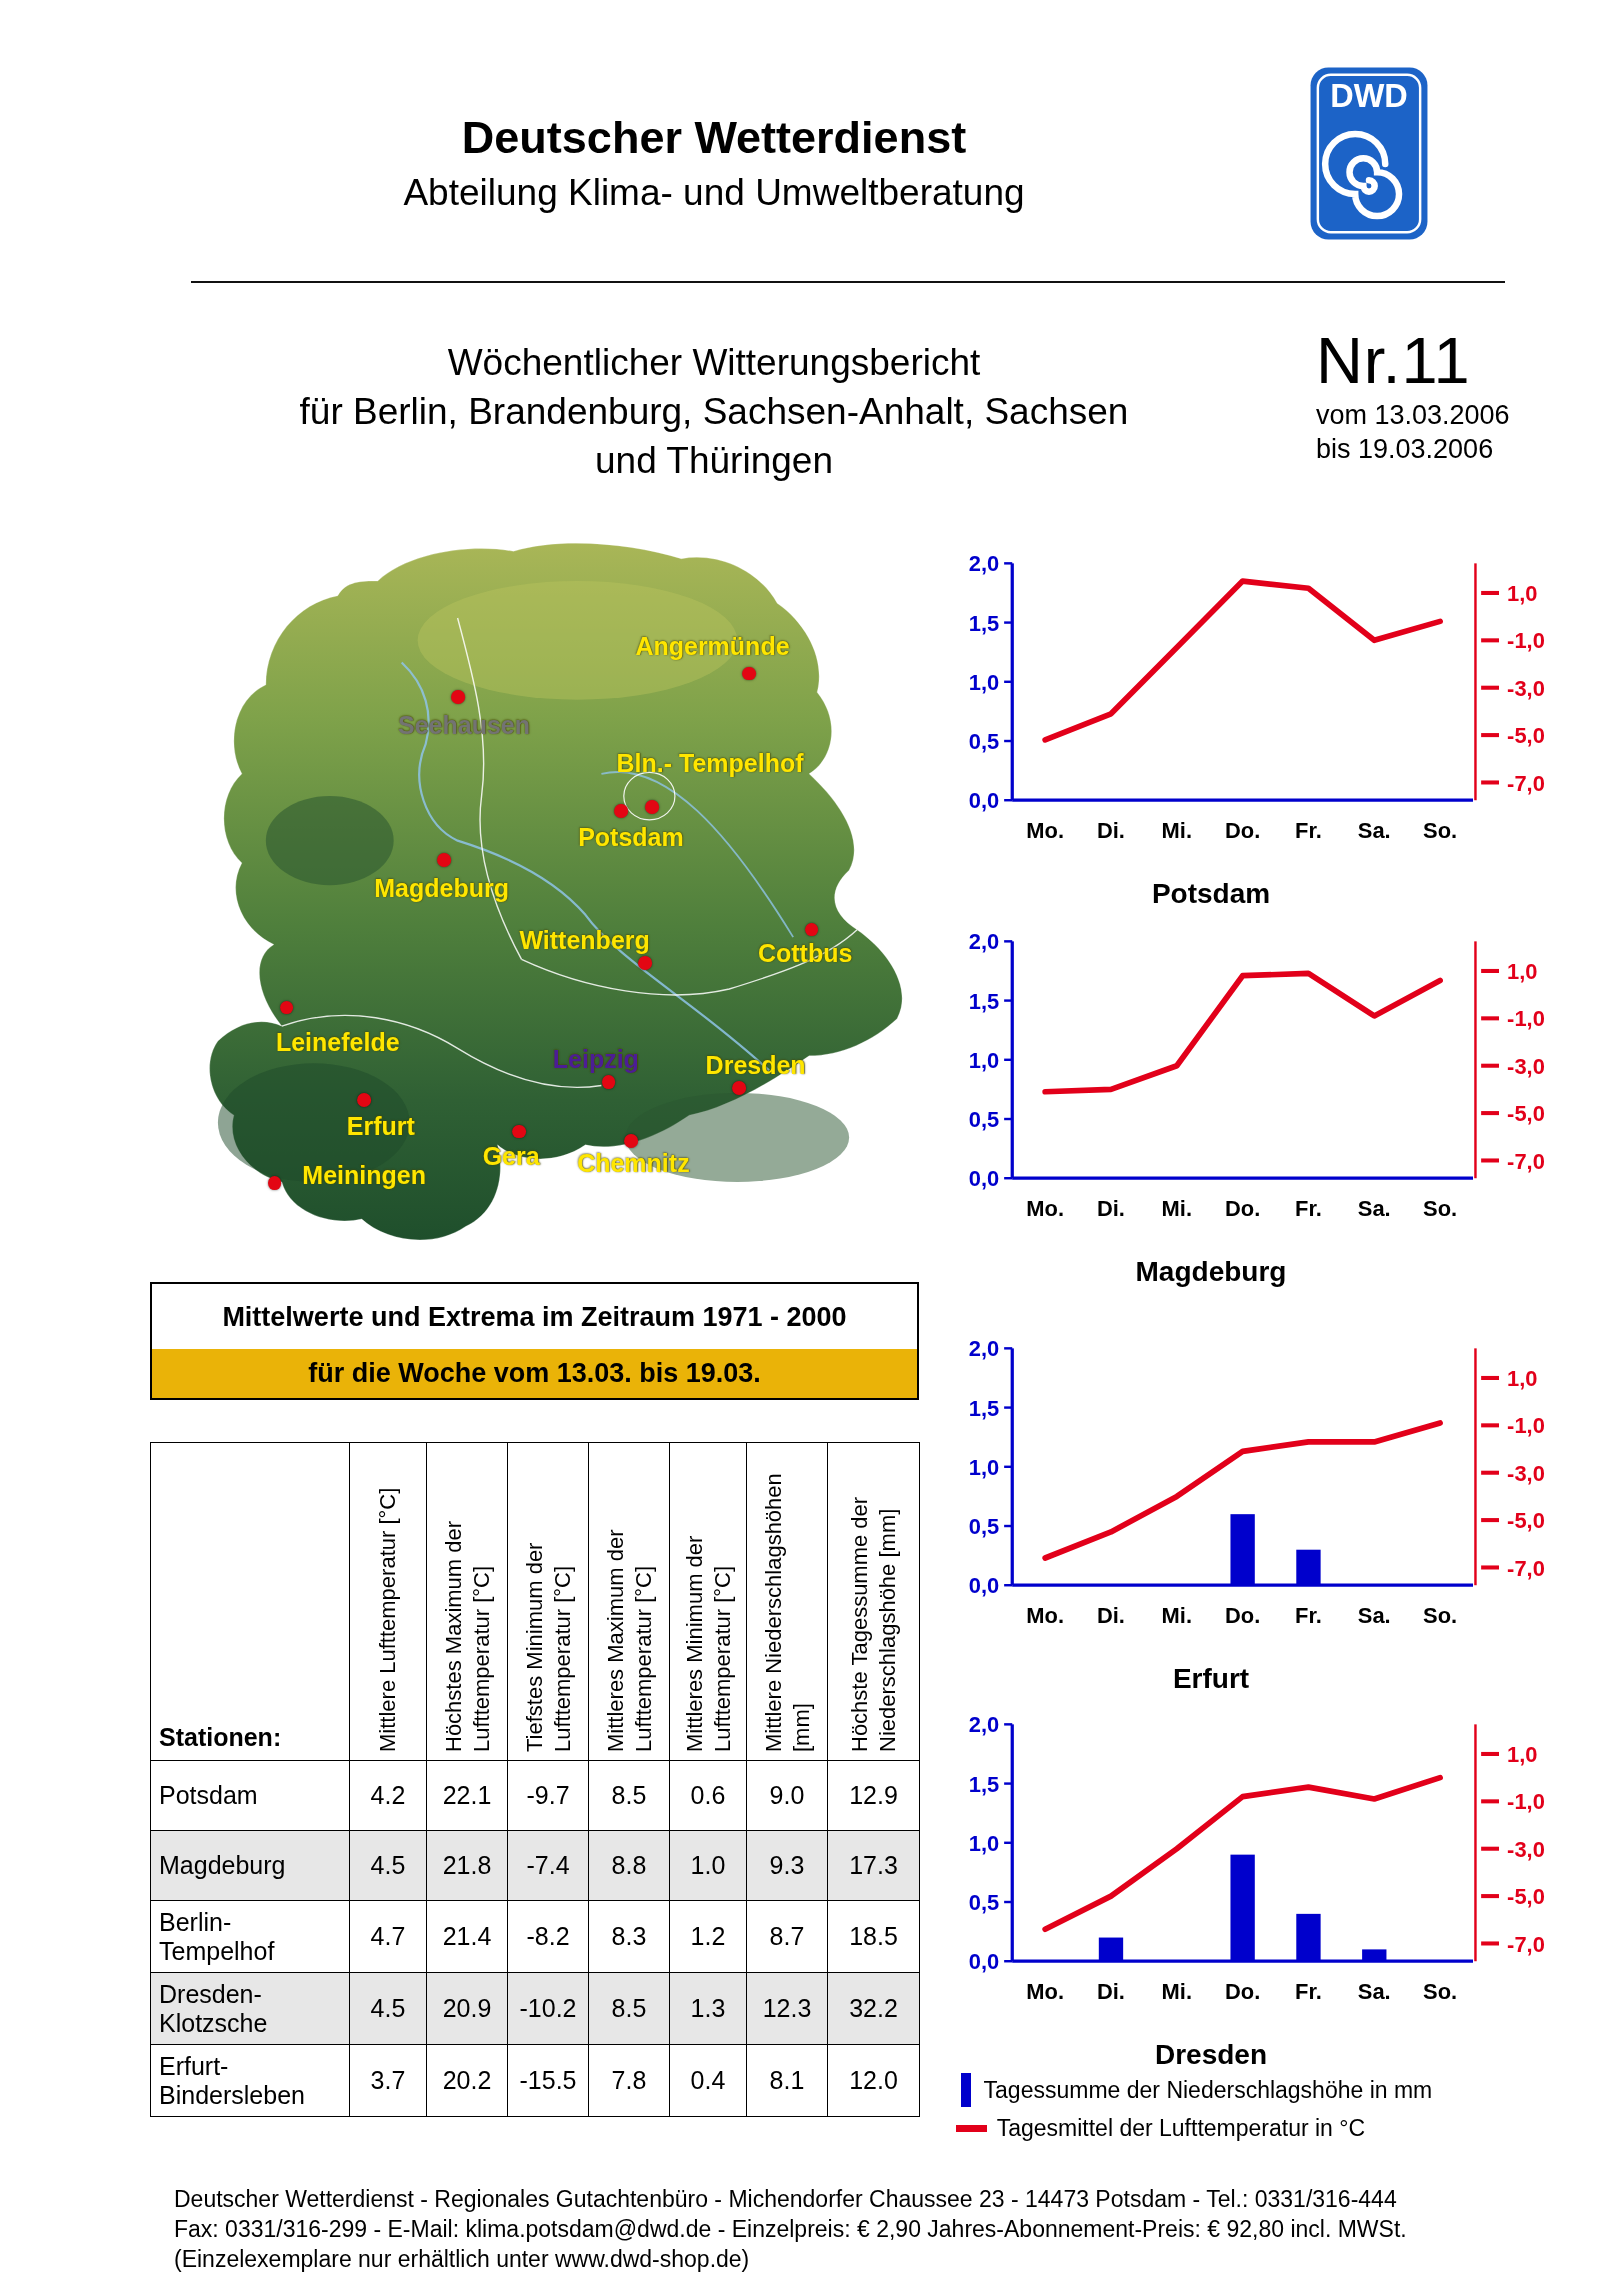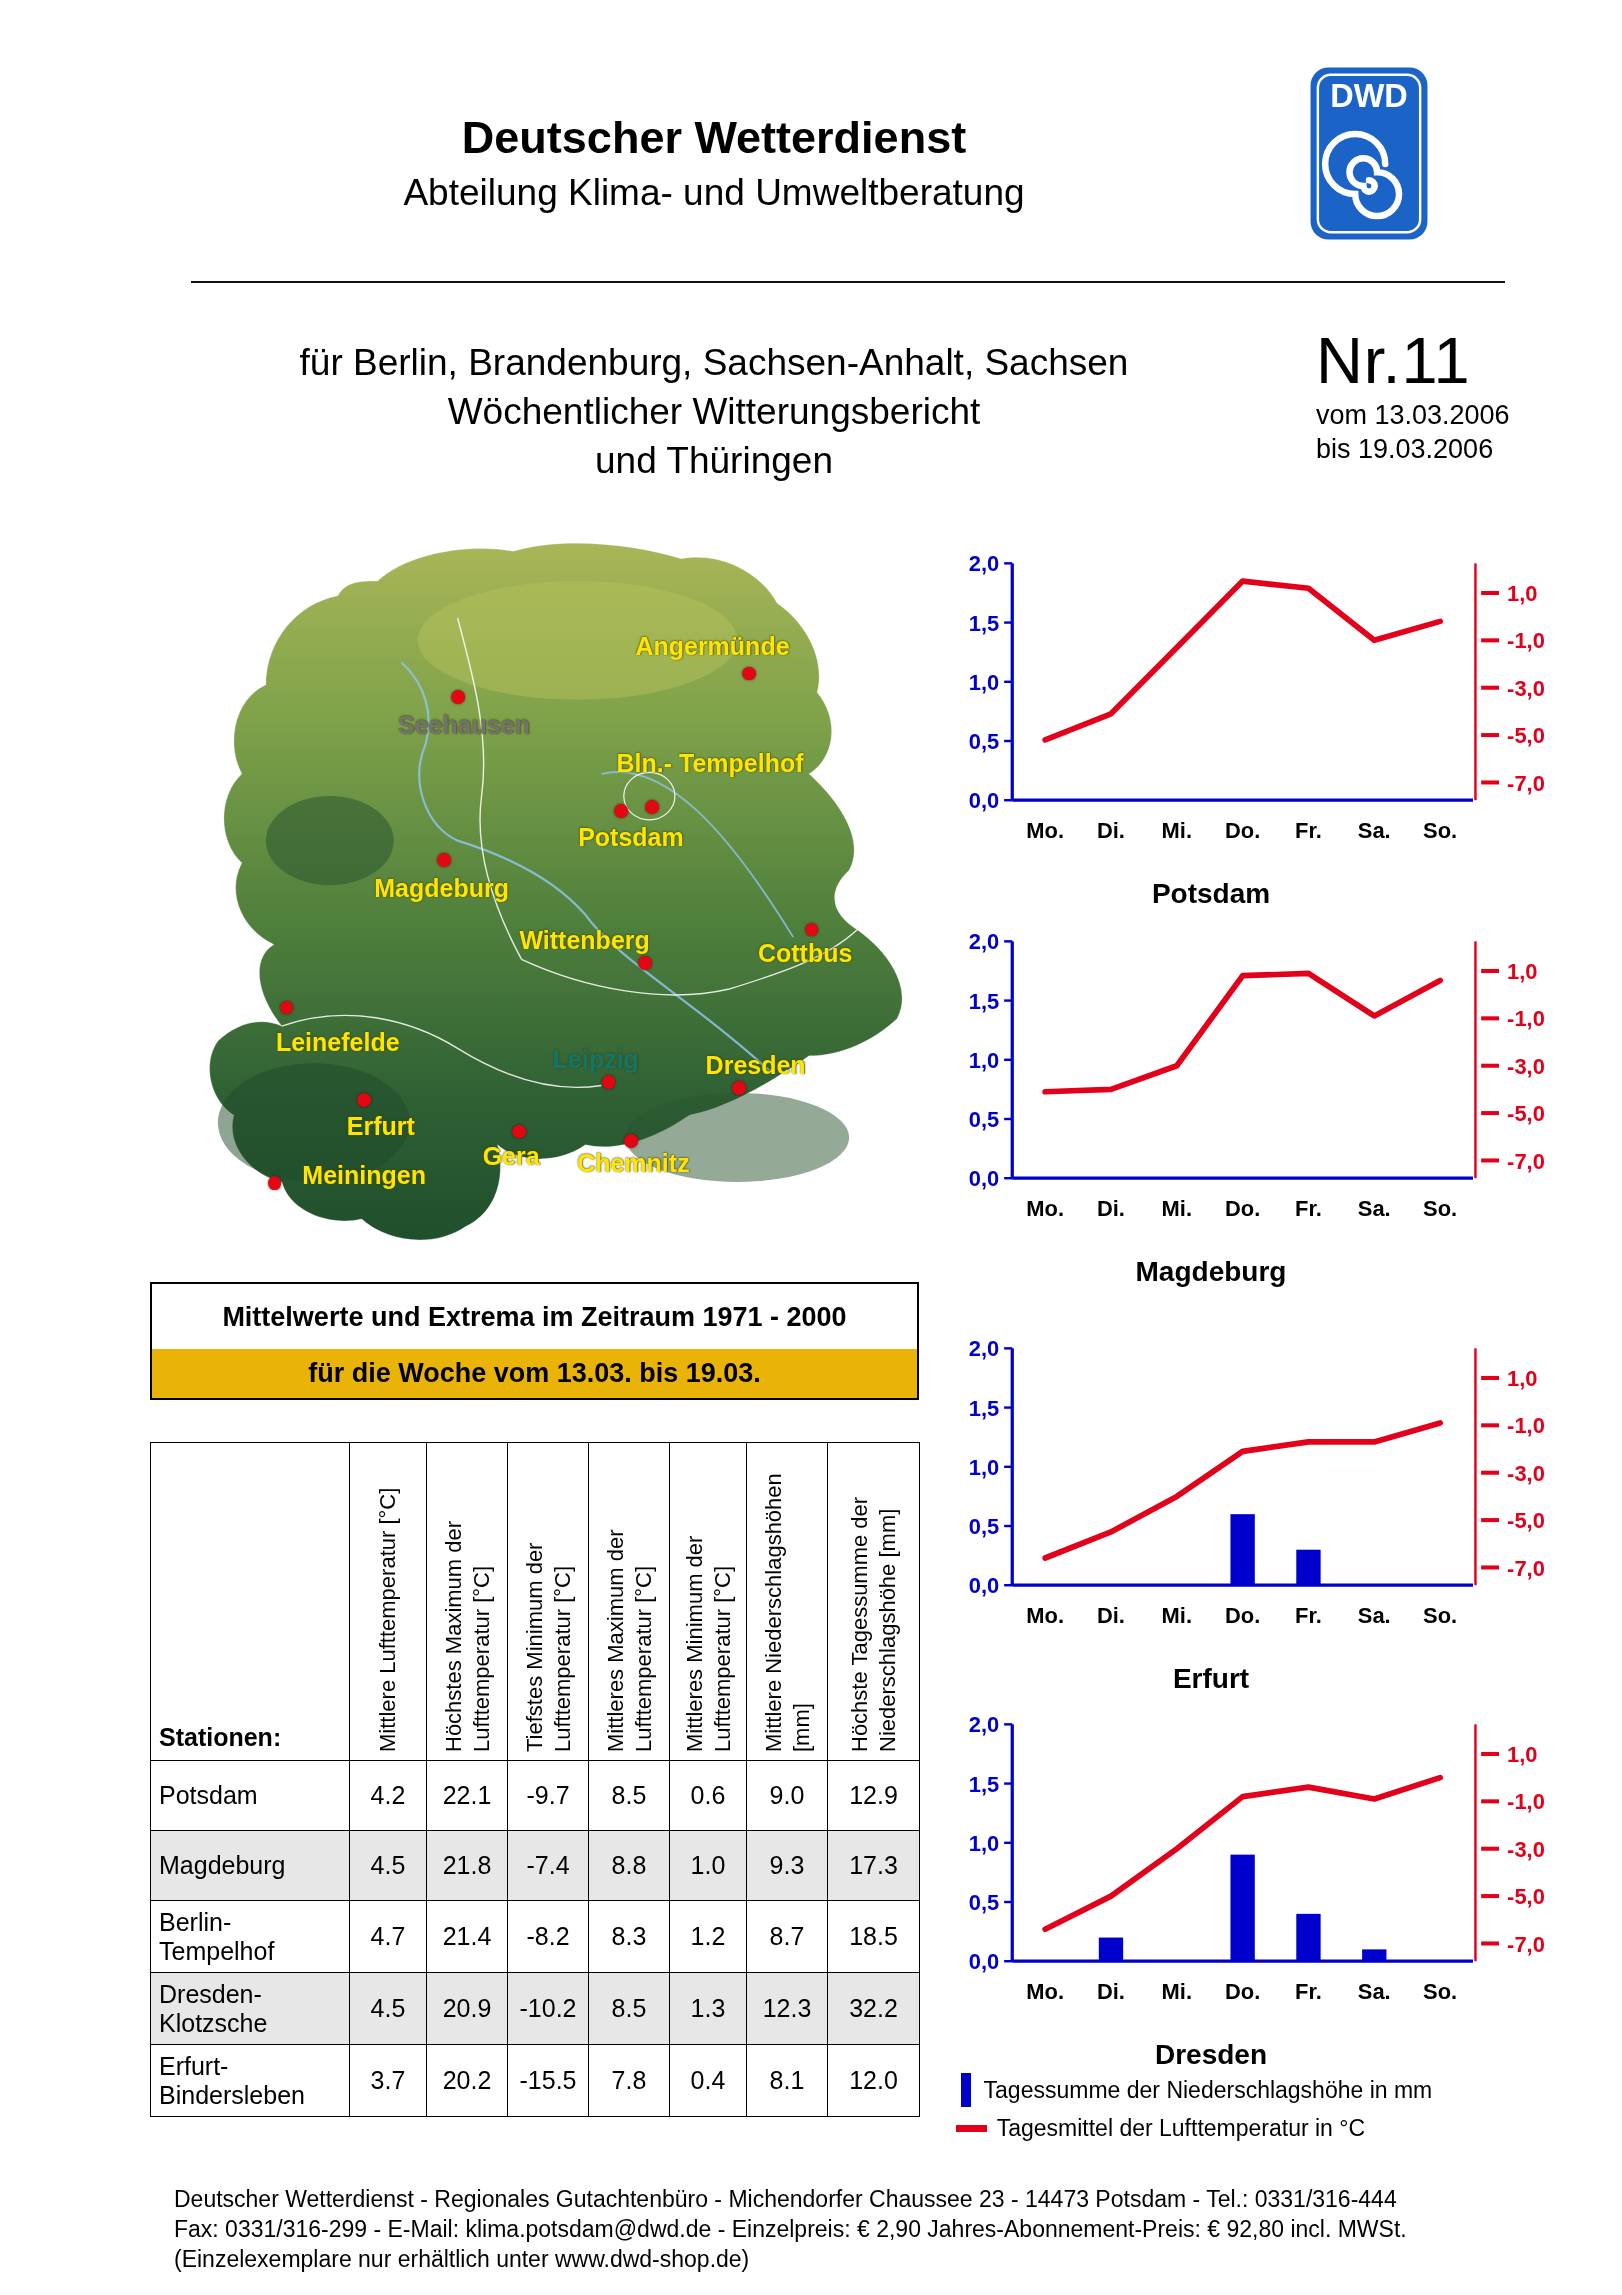--- a/index.html
+++ b/index.html
@@ -75,22 +75,22 @@
     <path d="M 75 142
              a 7 7 0 1 1 -7 7
              a 17 17 0 1 1 17 -17
              a 27 27 0 1 1 -27 27
              a 37 37 0 1 1 37 -37" fill="none" stroke="#ffffff" stroke-width="8" stroke-linecap="round"></path>
   </svg>
 
   <div class="header-rule"></div>
 
   <div class="title-block">
+    <div>Wöchentlicher Witterungsbericht</div>
     <div>für Berlin, Brandenburg, Sachsen-Anhalt, Sachsen</div>
-    <div>Wöchentlicher Witterungsbericht</div>
     <div>und Thüringen</div>
   </div>
   <div class="issue-block">
     <div class="issue-number">Nr.11</div>
     <div class="issue-date">vom 13.03.2006</div>
     <div class="issue-date">bis  19.03.2006</div>
   </div>
 
   <div class="map">
     <svg class="map-svg" viewBox="0 0 100 100" preserveAspectRatio="none">
@@ -134,21 +134,21 @@
         <span class="city-label" style="left: 61.7%; top: 41.5%; color: rgb(255, 230, 0);">Potsdam</span>
         <span class="city-dot" style="left: 38.3%; top: 44.6%; background: rgb(227, 6, 19);"></span>
         <span class="city-label" style="left: 38%; top: 48.4%; color: rgb(255, 230, 0);">Magdeburg</span>
         <span class="city-dot" style="left: 63.5%; top: 58.5%; background: rgb(227, 6, 19);"></span>
         <span class="city-label" style="left: 55.9%; top: 55.4%; color: rgb(255, 230, 0);">Wittenberg</span>
         <span class="city-dot" style="left: 84.3%; top: 54%; background: rgb(227, 6, 19);"></span>
         <span class="city-label" style="left: 83.5%; top: 57.2%; color: rgb(255, 230, 0);">Cottbus</span>
         <span class="city-dot" style="left: 18.6%; top: 64.5%; background: rgb(227, 6, 19);"></span>
         <span class="city-label" style="left: 25%; top: 69.1%; color: rgb(255, 230, 0);">Leinefelde</span>
         <span class="city-dot" style="left: 58.9%; top: 74.5%; background: rgb(227, 6, 19);"></span>
-        <span class="city-label" style="left: 57.3%; top: 71.4%; color: #0f766e;">Leipzig</span>
+        <span class="city-label" style="left: 57.3%; top: 71.4%; color: #4c1d95;">Leipzig</span>
         <span class="city-dot" style="left: 75.2%; top: 75.4%; background: rgb(227, 6, 19);"></span>
         <span class="city-label" style="left: 77.3%; top: 72.3%; color: rgb(255, 230, 0);">Dresden</span>
         <span class="city-dot" style="left: 28.3%; top: 77%; background: rgb(227, 6, 19);"></span>
         <span class="city-label" style="left: 30.4%; top: 80.5%; color: rgb(255, 230, 0);">Erfurt</span>
         <span class="city-dot" style="left: 47.7%; top: 81.2%; background: rgb(227, 6, 19);"></span>
         <span class="city-label" style="left: 46.7%; top: 84.5%; color: rgb(255, 230, 0);">Gera</span>
         <span class="city-dot" style="left: 61.7%; top: 82.5%; background: rgb(227, 6, 19);"></span>
         <span class="city-label" style="left: 62%; top: 85.5%; color: rgb(255, 230, 0);">Chemnitz</span>
         <span class="city-dot" style="left: 17.1%; top: 88.2%; background: rgb(227, 6, 19);"></span>
         <span class="city-label" style="left: 28.3%; top: 87.1%; color: rgb(255, 230, 0);">Meiningen</span>

